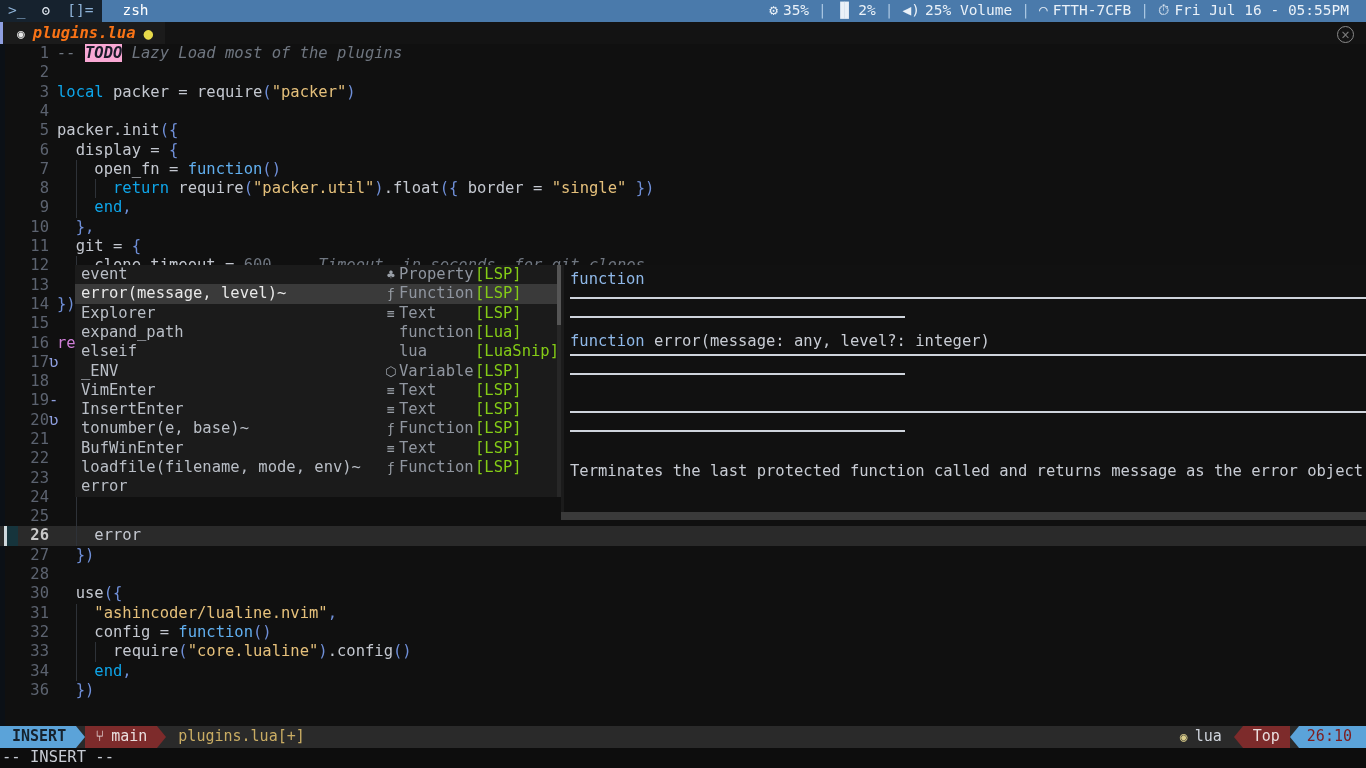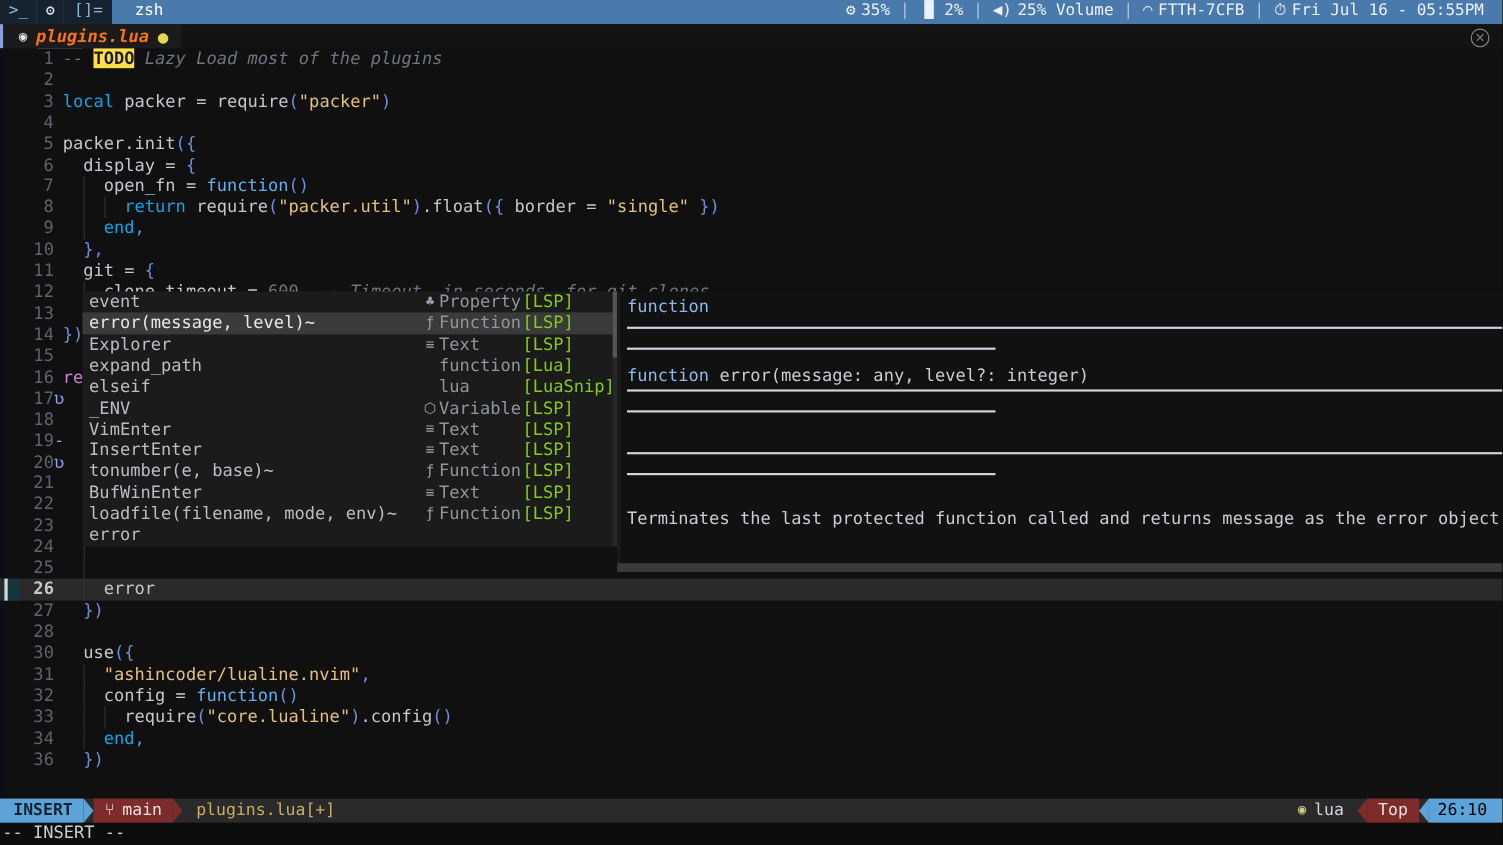--- a/index.html
+++ b/index.html
@@ -109,21 +109,21 @@
   }
 
   
   .ig {
     position: absolute; top: 0; width: 1px; height: 19.3px;
     background: #2e3238;
   }
 
   
   .c-comment { color: #6f7680; font-style: italic; }
-  .c-todo { background: #fde047; color: #1b1b2a; font-weight: bold; }
+  .c-todo { background: #f9a8d4; color: #1b1b2a; font-weight: bold; font-style: italic; }
   .c-kw { color: #0ea5e9; }
   .c-kw2 { color: #cf7fd8; }
   .c-fn { color: #61afef; }
   .c-str { color: #e5c07b; }
   .c-num { color: #6f7680; }
   .c-punct { color: #6f8fd8; }
   .c-id { color: #c4c8d0; }
   .c-op { color: #c4c8d0; }
 
   
@@ -220,21 +220,21 @@
   .sl-pos {
     background: #7d2b2b; color: #e9dede;
     height: 22px; display: flex; align-items: center; padding: 0 10px;
   }
   .sl-arrow-blue-l {
     width: 0; height: 0;
     border-top: 11px solid transparent; border-bottom: 11px solid transparent;
     border-right: 9px solid #5ba3d9;
   }
   .sl-loc {
-    background: #5ba3d9; color: #000000;
+    background: #5ba3d9; color: #7f1d1d;
     height: 22px; display: flex; align-items: center; padding: 0 14px 0 8px; text-align: right;
   }
 
   
   .cmdline {
     position: absolute; left: 0; top: 748px; width: 1366px; height: 20px;
     background: #0d0d0d; color: #c8ccd4;
     display: flex; align-items: center; padding-left: 2px;
     font-size: 15.5px;
   }

